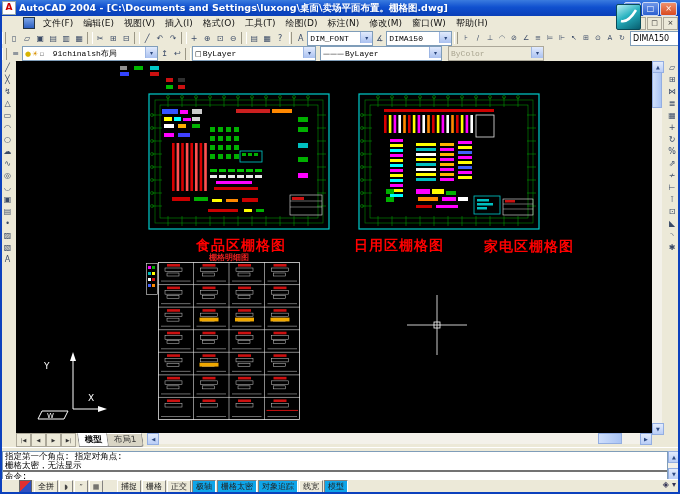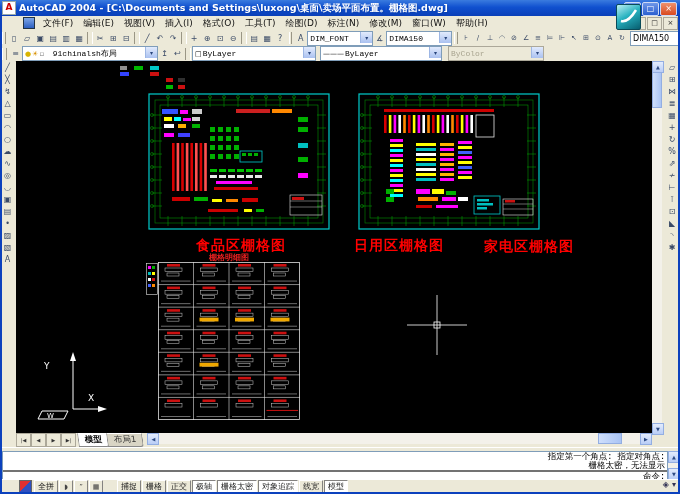--- a/index.html
+++ b/index.html
@@ -65,36 +65,36 @@
     color:#333;display:flex;align-items:center;justify-content:center;flex:0 0 auto;}
   .tab{height:12px;padding:0 6px;font-size:8.5px;border:1px solid #888;border-top-color:#fff;
     background:#d9d5c5;color:#333;display:flex;align-items:center;flex:0 0 auto;
     border-radius:0 0 3px 0;transform:skewX(8deg);margin-right:-2px;}
   .tab.active{background:#fff;font-weight:bold;color:#000;}
   .hscroll{position:relative;flex:1;height:11px;background:#f3f1ea;margin-left:6px;}
   
   .splitter{position:absolute;left:0;top:447px;width:680px;height:4px;background:#ece9d8;border-top:1px solid #fff;}
   .cmd{position:absolute;left:2px;top:451px;width:664px;height:27px;background:#fff;
     border:1px solid #7f9db9;font-family:"DejaVu Sans Mono",monospace;font-size:8.5px;color:#000;}
-  .cmd-line{padding:0 2px;line-height:9px;white-space:nowrap;text-align:right;}
+  .cmd-line{padding:0 2px;line-height:9px;white-space:nowrap;}
   .cmd-prompt{border-top:2px solid #737373;}
   .cmdscroll{position:absolute;left:668px;top:451px;width:10px;height:27px;background:#f3f1ea;}
   
   .statusbar{position:absolute;left:0;top:479px;width:680px;height:13px;background:#ece9d8;
     border-top:1px solid #fff;display:flex;align-items:flex-start;font-size:8px;color:#222;padding-left:16px;}
   .ime-logo{width:11px;height:11px;margin-left:3px;background:linear-gradient(135deg,#e03030 50%,#3050c0 50%);
     border:1px solid #666;}
   .ime-btn{height:11px;padding:0 3px;margin-left:2px;border:1px solid;border-color:#fff #848280 #848280 #fff;
     display:flex;align-items:center;}
   .ime-sq{width:12px;height:11px;margin-left:1px;border:1px solid;border-color:#fff #848280 #848280 #fff;
     font-size:7px;display:flex;align-items:center;justify-content:center;color:#444;}
   .toggles{display:flex;margin-left:14px;gap:1px;}
   .tog{height:11px;padding:0 3px;display:flex;align-items:center;border:1px solid;
     border-color:#fff #848280 #848280 #fff;white-space:nowrap;}
-  .tog.on{border-color:#848280 #fff #fff #848280;background:#ffffff;}
+  .tog.on{border-color:#848280 #fff #fff #848280;background:#0ea5e9;}
   .sb-right{position:absolute;right:4px;top:480px;display:flex;align-items:center;gap:3px;font-size:8px;color:#335;}
   
   .bord{position:absolute;background:#0c41bd;}
   .overlay-icon{position:absolute;left:616px;top:4px;width:23px;height:24px;
     background:linear-gradient(150deg,#bdf0f4 0%,#28b2c0 45%,#085e70 100%);
     border:1px solid #0a4a58;border-radius:2px;}
 </style>
 </head>
 <body>
 

